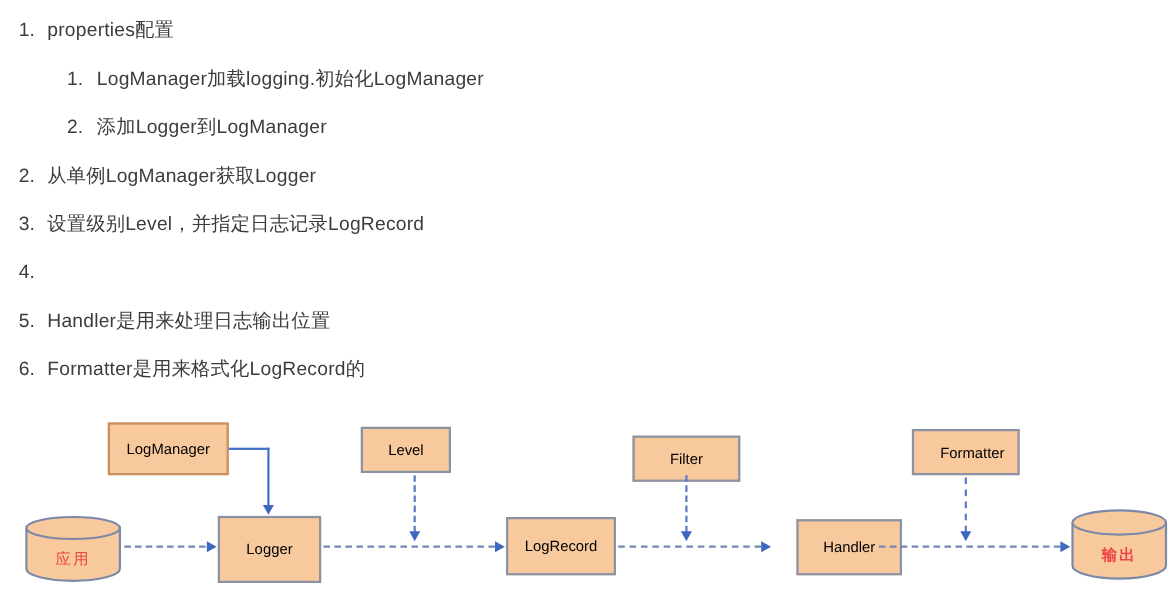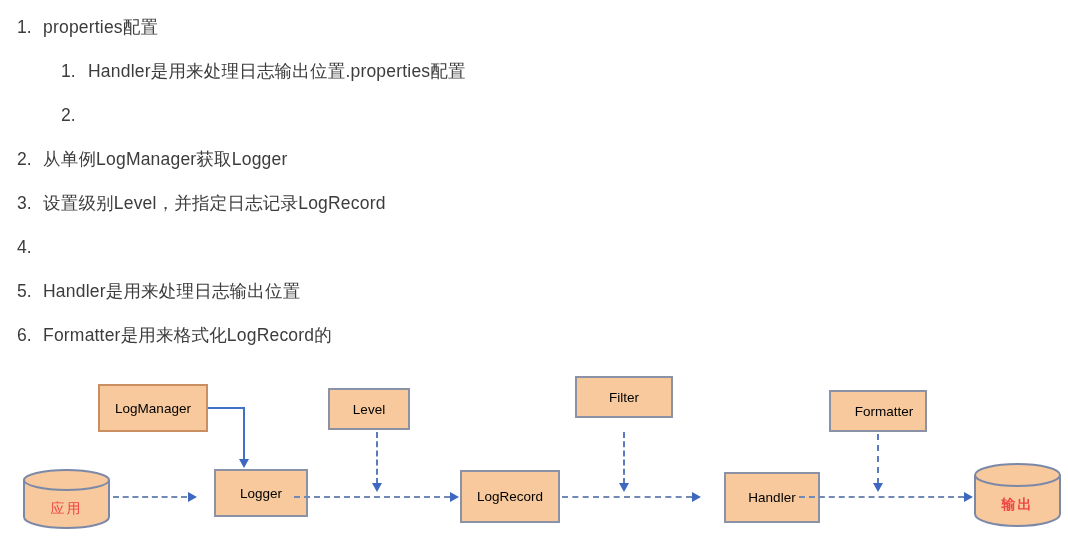--- a/index.html
+++ b/index.html
@@ -47,24 +47,25 @@
 
 <div class="stage">
 
   <div class="notes">
     <div class="note-row lv0">
       <span class="num">1.</span>
       <span class="txt">properties配置</span>
     </div>
     <div class="note-row lv1">
       <span class="num">1.</span>
-      <span class="txt">Handler是用来处理日志输出位置.properties配置</span>
+      <span class="txt">LogManager加载logging.初始化LogManager</span>
     </div>
     <div class="note-row lv1">
       <span class="num">2.</span>
+      <span class="txt">添加Logger到LogManager</span>
     </div>
     <div class="note-row lv0">
       <span class="num">2.</span>
       <span class="txt">从单例LogManager获取Logger</span>
     </div>
     <div class="note-row lv0">
       <span class="num">3.</span>
       <span class="txt">设置级别Level，并指定日志记录LogRecord</span>
     </div>
     <div class="note-row lv0">
@@ -81,28 +82,28 @@
   </div>
 
   <div class="diagram">
 
     <div class="node-box warm" style="left:98px; top:384px; width:110px; height:48px;">
       <span>LogManager</span>
     </div>
     <div class="node-box" style="left:328px; top:388px; width:82px; height:42px;">
       <span>Level</span>
     </div>
-    <div class="node-box" style="left:575px; top:376px; width:98px; height:42px;">
+    <div class="node-box" style="left:575px; top:396px; width:98px; height:42px;">
       <span>Filter</span>
     </div>
     <div class="node-box" style="left:829px; top:390px; width:98px; height:42px;padding-left:12px;">
       <span>Formatter</span>
     </div>
 
-    <div class="node-box" style="left:198px; top:469px; width:94px; height:48px;margin-left:16px;">
+    <div class="node-box" style="left:198px; top:469px; width:94px; height:61px;">
       <span>Logger</span>
     </div>
     <div class="node-box" style="left:460px; top:470px; width:100px; height:53px;">
       <span>LogRecord</span>
     </div>
     <div class="node-box" style="left:701px; top:472px; width:96px; height:51px;margin-left:23px;">
       <span>Handler</span>
     </div>
 
     <div class="cyl" style="left:22px; top:468px; width:89px; height:62px;">

